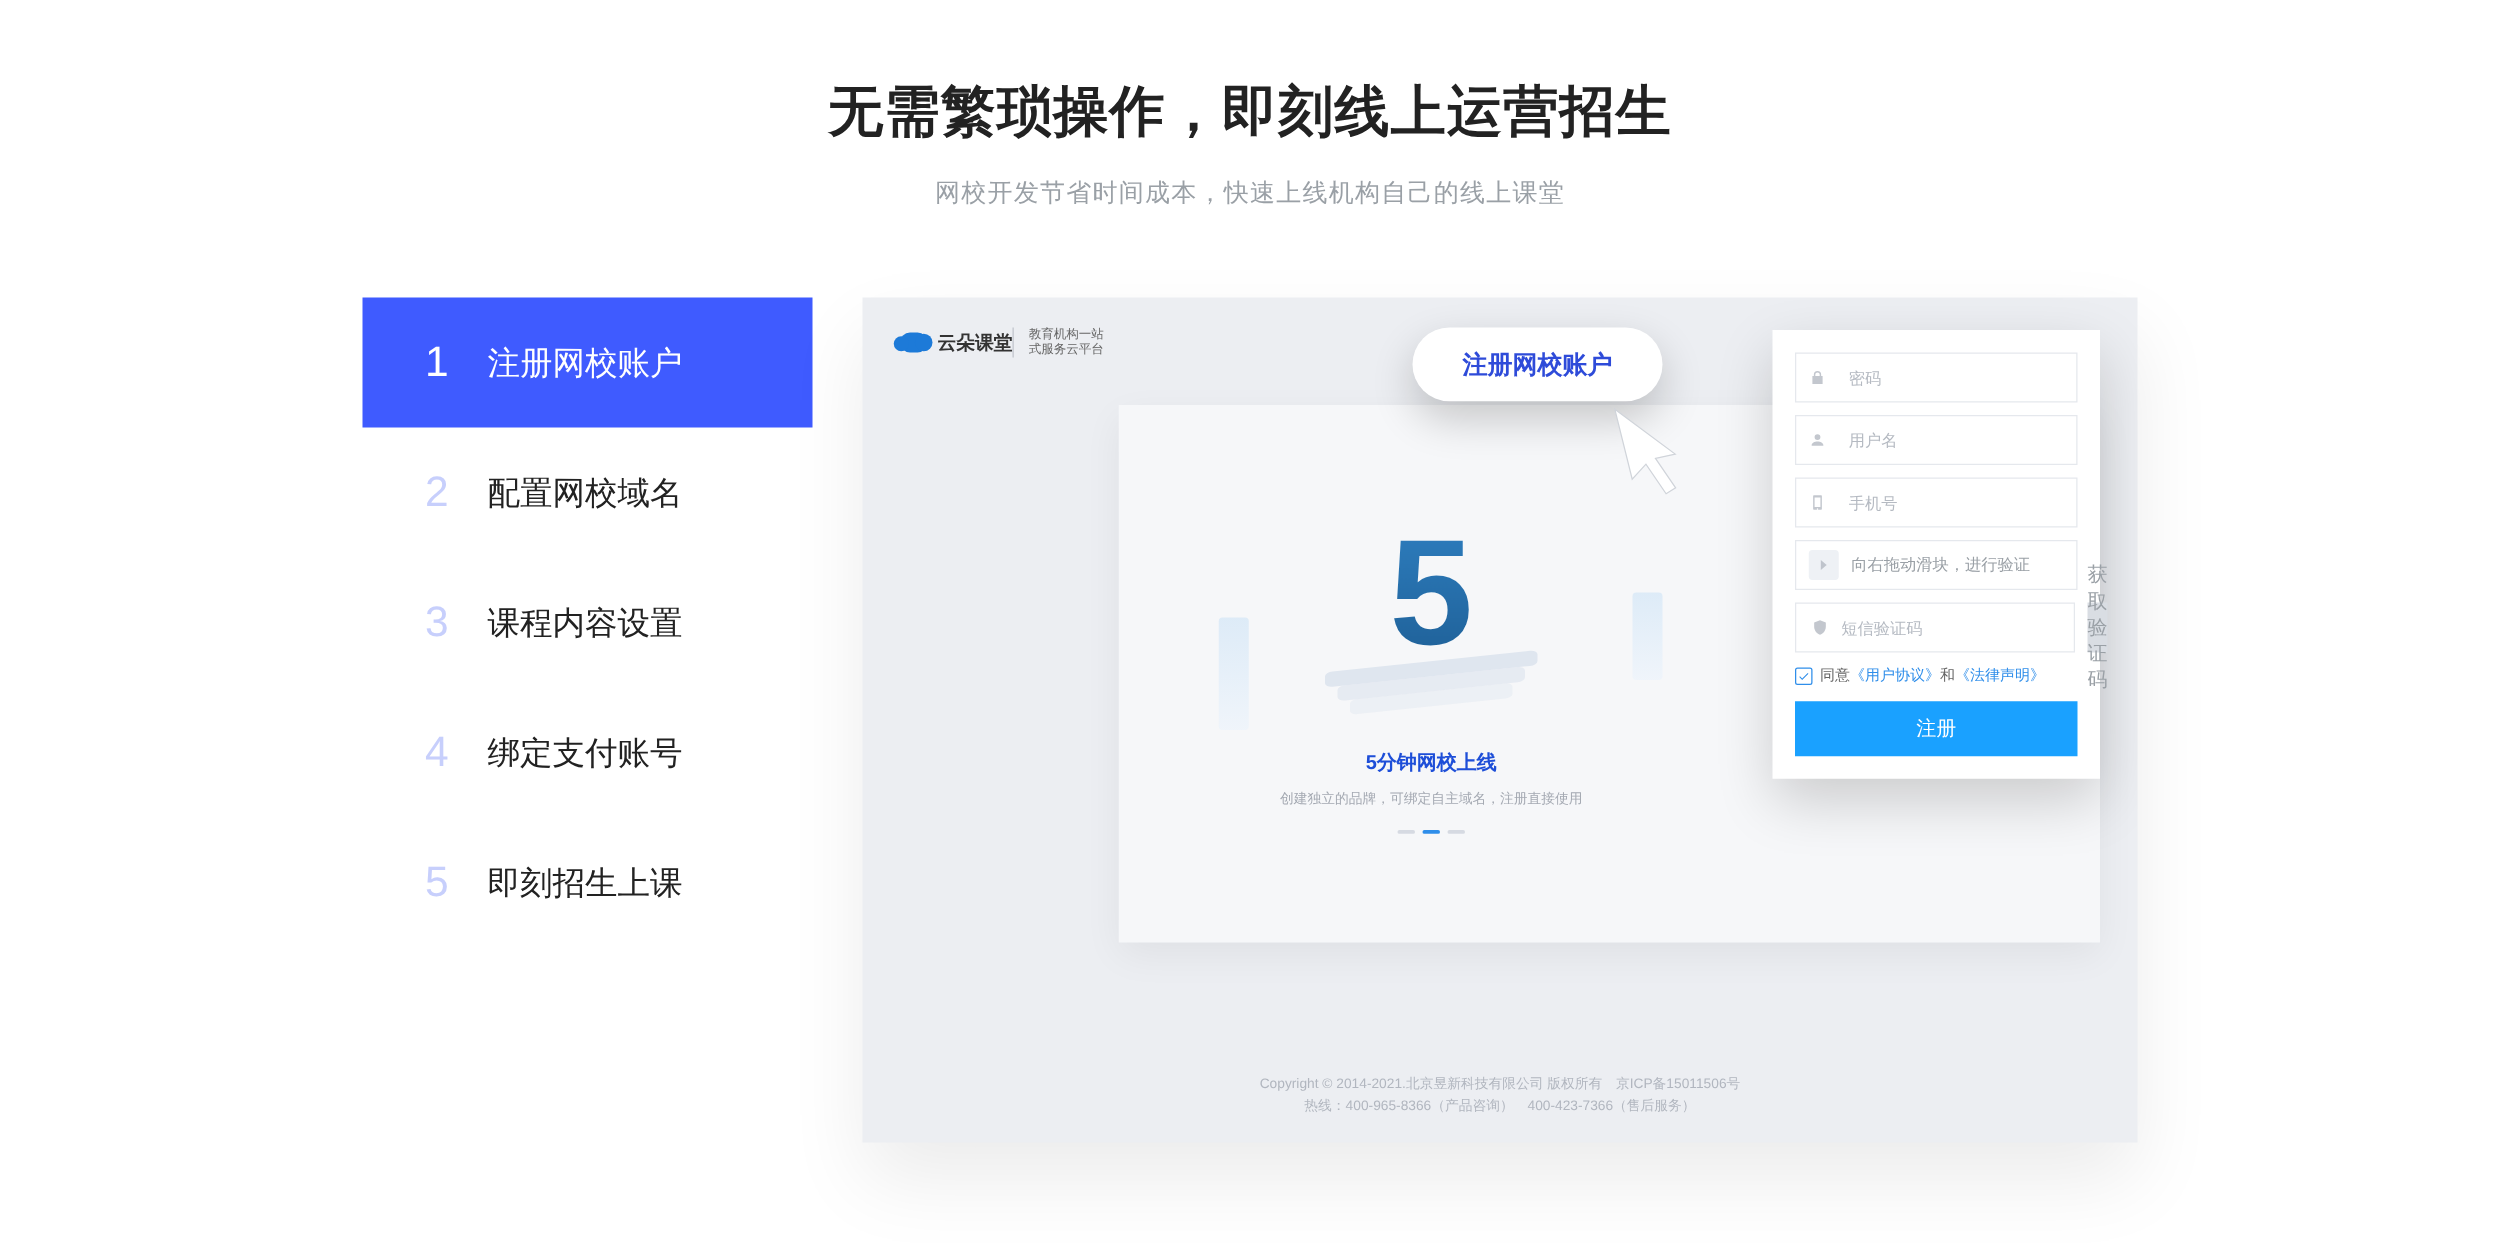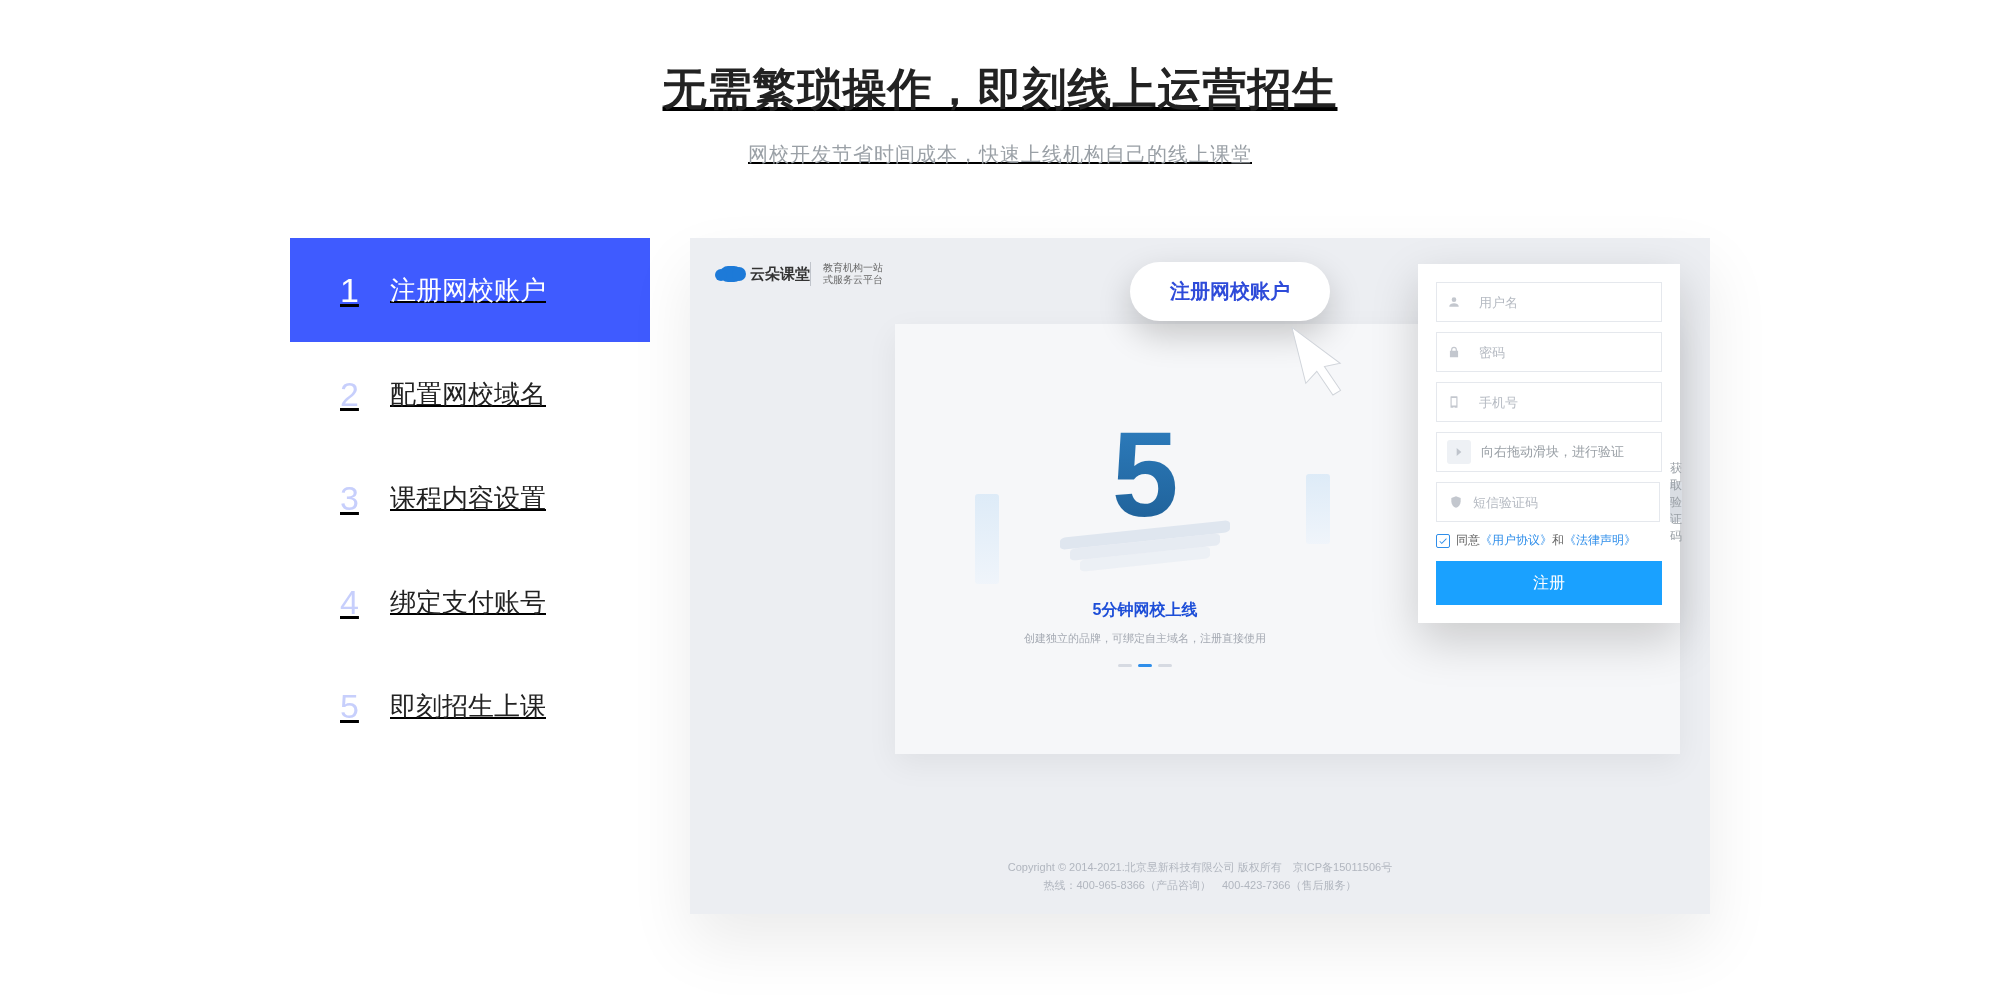--- a/index.html
+++ b/index.html
@@ -1,17 +1,17 @@
 <!DOCTYPE html>
 <html><head>
 <meta charset="utf-8">
 <style>
   * { box-sizing: border-box; margin: 0; padding: 0; }
   html, body { width: 2000px; height: 995px; background: #fff; font-family: "PingFang SC","Microsoft YaHei","Helvetica Neue",Arial,sans-serif; -webkit-font-smoothing: antialiased; }
-  .page { width: 2000px; height: 995px; position: relative; text-decoration: underline; }
+  .page { width: 2000px; height: 995px; position: relative; }
   .hero { text-align: center; padding-top: 60px; }
   .hero-title { font-size: 44px; font-weight: 600; color: #222; letter-spacing: 1px; }
   .hero-sub { margin-top: 22px; font-size: 20px; color: #9aa0a6; letter-spacing: 1px; }
 
   .content { display: flex; margin: 70px auto 0; width: 1420px; }
 
   .steps { width: 360px; }
   .step { height: 104px; display: flex; align-items: center; padding-left: 50px; cursor: pointer; }
   .step.active { background: #3f5bff; }
   .step-num { font-size: 34px; font-weight: 500; width: 50px; text-align: left; color: #c7cffc; }
@@ -52,21 +52,21 @@
   .f-row { display:flex; align-items:center; height:40px; border:1px solid #e5e8ed; margin-bottom: 10px; padding: 0 10px; background:#fff; }
   .f-ic { width:18px; height:18px; display:flex; align-items:center; justify-content:center; margin-right:8px; }
   .f-ic svg { width:14px; height:14px; fill:#c3c7ce; }
   .f-ic.box { width:24px; height:24px; background:#eef1f5; border-radius:3px; margin-right:10px; }
   .f-row input { border:none; outline:none; font-size:13px; color:#333; flex:1; }
   .f-row input::placeholder { color:#b5bac2; }
   .f-slider { justify-content:flex-start; }
   .f-slider-text { font-size:13px; color:#9aa0a6; }
   .f-code { border:none; padding:0; gap:10px; }
   .f-code .code-in { flex:1; border:1px solid #e5e8ed; height:40px; display:flex; align-items:center; padding:0 10px; }
-  .f-code .code-btn { width:90px; height:40px; background:#d9dde3; color:#9aa0a6; font-size:12px; display:flex; align-items:center; justify-content:center; }
+  .f-code .code-btn { width:90px; height:40px; background:#d9dde3; color:#9aa0a6; font-size:16px; display:flex; align-items:center; justify-content:center; }
   .agree { display:flex; align-items:center; font-size:12px; color:#666; margin: 4px 0 12px; }
   .agree .cb { width:14px; height:14px; border:1px solid #2f8eea; border-radius:2px; margin-right:6px; display:flex; align-items:center; justify-content:center; }
   .agree .cb svg { width:10px; height:10px; fill:#2f8eea; }
   .agree a { color:#2f8eea; text-decoration:none; }
   .reg-btn { height:44px; background:#1aa1ff; color:#fff; font-size:16px; display:flex; align-items:center; justify-content:center; cursor:pointer; }
 
   .has-account { position:absolute; right: 30px; top: 20px; font-size: 12px; color:#888; }
   .has-account a { color:#2f8eea; text-decoration:none; }
 
   .pv-footer { position:absolute; bottom: 20px; left:0; right:0; text-align:center; font-size:11px; color:#b1b6bf; line-height:18px; }
@@ -149,34 +149,34 @@
                 <span></span>
                 <span class="on"></span>
                 <span></span>
               </div>
           </div>
 
           <div class="form-panel">
             <div class="f-row">
               <span class="f-ic">
                   <svg viewBox="0 0 24 24">
+                    <path d="M17 10V8a5 5 0 0 0-10 0v2H5v11h14V10zm-8-2a3 3 0 0 1 6 0v2H9z"></path>
+                  </svg>
+                </span>
+              <span style="width:1px;height:16px;background:#e5e8ed;margin-right:10px"></span>
+              <input type="password" placeholder="密码" style="">
+            </div>
+            <div class="f-row">
+              <span class="f-ic">
+                  <svg viewBox="0 0 24 24">
                     <path d="M12 12a4 4 0 1 0-4-4 4 4 0 0 0 4 4zm0 2c-4 0-8 2-8 5v1h16v-1c0-3-4-5-8-5z"></path>
                   </svg>
                 </span>
               <span class="sep" style="width:1px;height:16px;background:#e5e8ed;margin-right:10px"></span>
               <input placeholder="用户名" style="">
-            </div>
-            <div class="f-row">
-              <span class="f-ic">
-                  <svg viewBox="0 0 24 24">
-                    <path d="M17 10V8a5 5 0 0 0-10 0v2H5v11h14V10zm-8-2a3 3 0 0 1 6 0v2H9z"></path>
-                  </svg>
-                </span>
-              <span style="width:1px;height:16px;background:#e5e8ed;margin-right:10px"></span>
-              <input type="password" placeholder="密码" style="">
             </div>
             <div class="f-row">
               <span class="f-ic">
                   <svg viewBox="0 0 24 24">
                     <path d="M7 2h10a1 1 0 0 1 1 1v18a1 1 0 0 1-1 1H7a1 1 0 0 1-1-1V3a1 1 0 0 1 1-1zm1 3v13h8V5zm4 15a1 1 0 1 0 1 1 1 1 0 0 0-1-1z"></path>
                   </svg>
                 </span>
               <span style="width:1px;height:16px;background:#e5e8ed;margin-right:10px"></span>
               <input placeholder="手机号" style="">
             </div>

